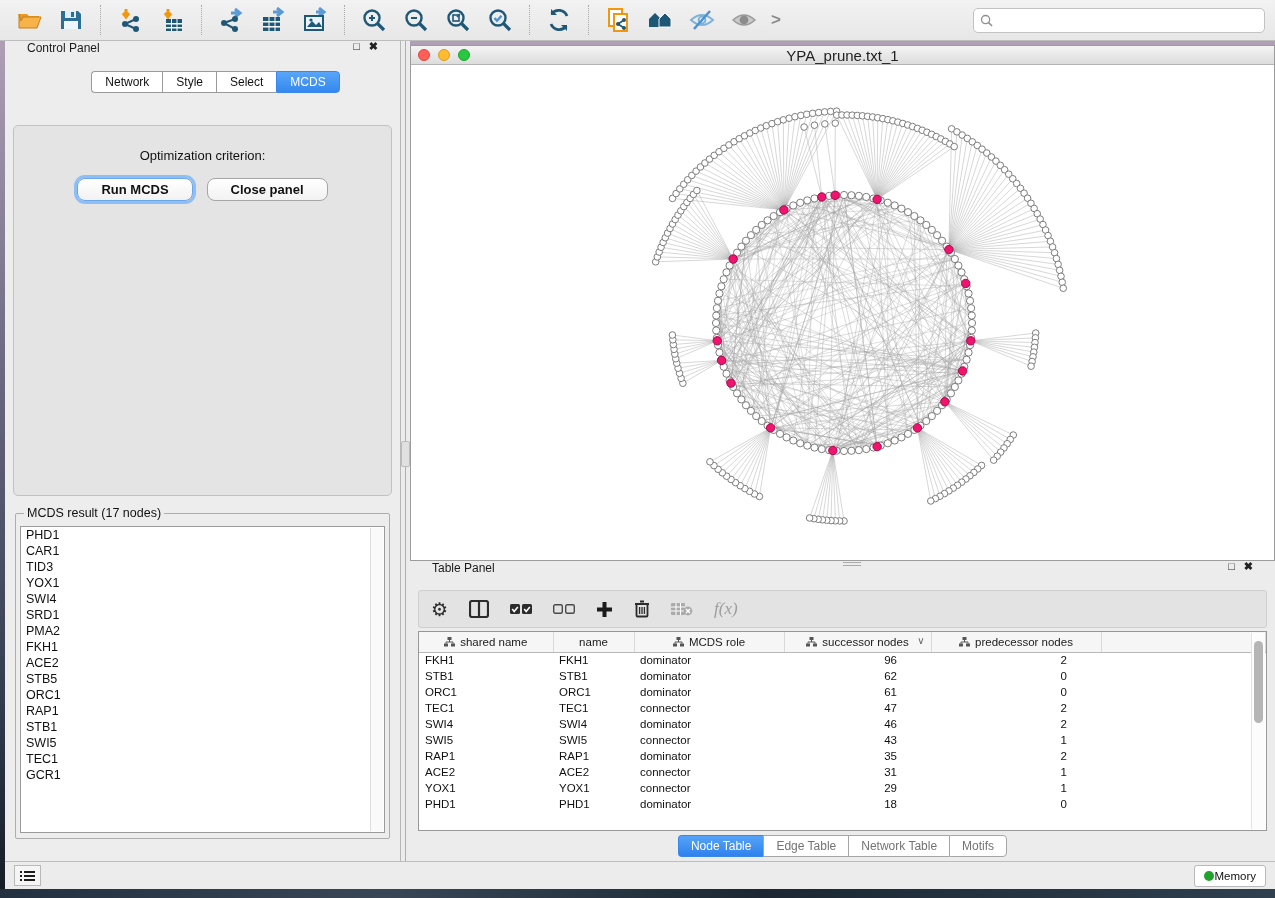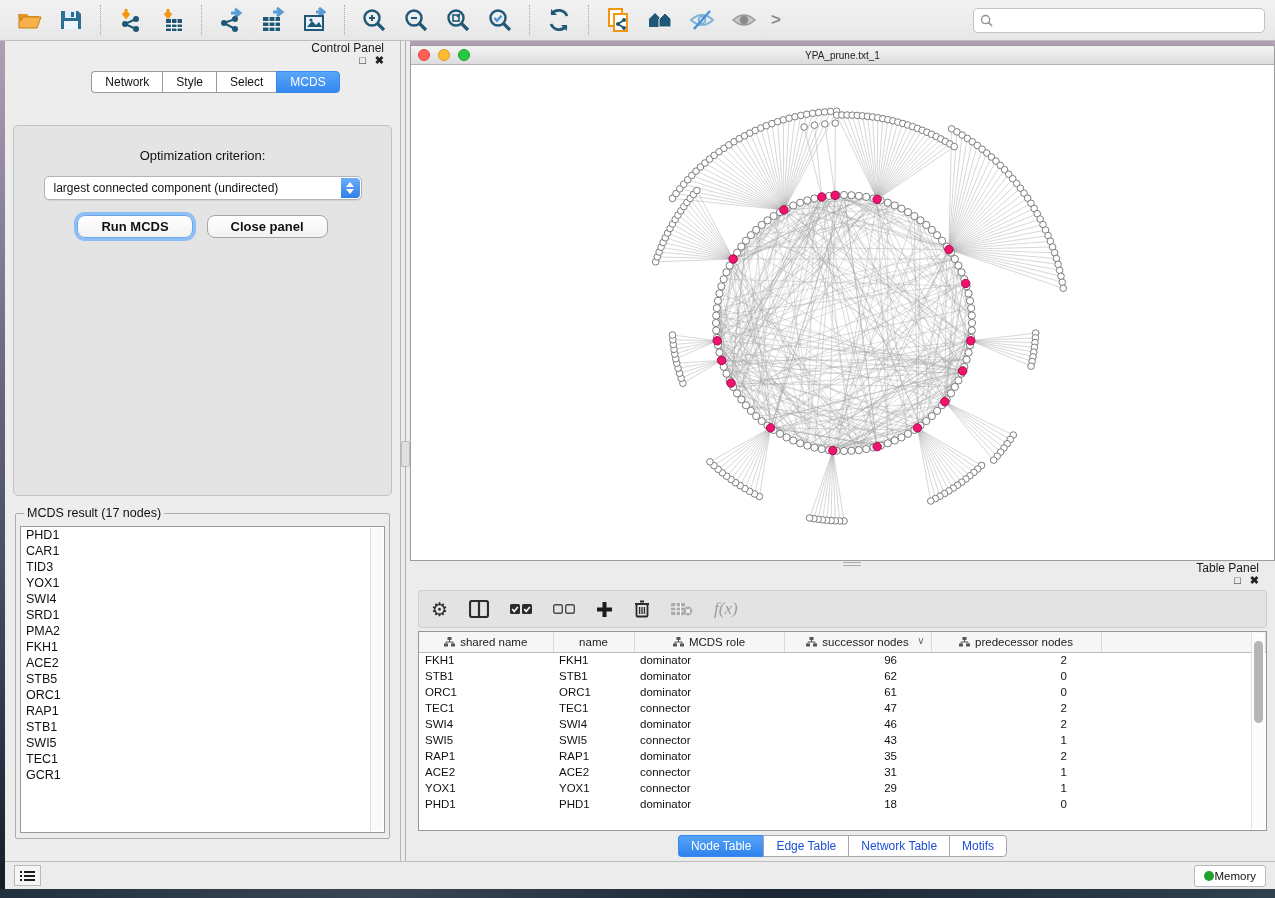--- a/index.html
+++ b/index.html
@@ -18,21 +18,21 @@
   .search { margin-left:auto; width:292px; height:25px; background:#fff; border:1px solid #c3c3c3;
     border-radius:5px; display:flex; align-items:center; padding:0 6px; gap:5px; }
   .search input { border:none; outline:none; flex:1; font-size:12px; background:transparent; }
 
   
   #left-strip { position:absolute; left:0; top:41px; width:5px; height:847px; }
 
   
   #control-panel { position:absolute; left:5px; top:41px; width:396px; height:820px;
     background:#ededed; border-right:1px solid #b6b6b6; }
-  .panel-header { height:26px; display:flex; align-items:flex-end; padding:0 16px; font-size:12px; color:#1a1a1a;flex-direction:column; }
+  .panel-header { height:26px; display:flex; align-items:flex-start; padding:0 22px; font-size:12px; color:#1a1a1a; }
   .panel-header .hicons { margin-left:auto; display:flex; gap:9px; font-size:11px; color:#222; }
   .hicon { cursor:default; line-height:1; }
   .hicon.close { font-weight:bold; }
 
   .tabbar { display:flex; justify-content:center; margin-top:4px; position:relative; z-index:2;padding-left:26px; }
   .tab { font-size:12px; padding:3px 13px; background:#fff; border:1px solid #9a9a9a; border-right:none;
     color:#111; cursor:default; }
   .tab:first-child { border-radius:4px 0 0 4px; }
   .tab:last-child { border-radius:0 4px 4px 0; border-right:1px solid #9a9a9a; }
   .tab.active { background:linear-gradient(#59a5f8,#3488ef); color:#fff; border-color:#3787ec; }
@@ -69,21 +69,21 @@
   
   #network-window { position:absolute; left:410px; top:45px; width:865px; height:516px;
     background:#fff; border:1px solid #9c9c9c; }
   .titlebar { height:19px; background:linear-gradient(#f4f4f4,#dcdcdc); border-bottom:1px solid #b3b3b3;
     display:flex; align-items:center; padding:0 7px; position:relative; }
   .lights { display:flex; gap:8px; }
   .light { width:12px; height:12px; border-radius:50%; }
   .light.red { background:#ff5f57; border:1px solid #e0443e; }
   .light.yellow { background:#febc2e; border:1px solid #d89b22; }
   .light.green { background:#28c840; border:1px solid #1da32f; }
-  .wtitle { position:absolute; left:0; right:0; text-align:center; font-size:10px; color:#222; }
+  .wtitle { position:absolute; left:0; right:0; text-align:center; font-size:15px; color:#222; }
   .net-canvas { position:absolute; left:0; top:19px; right:0; bottom:0; background:#fff; overflow:hidden; }
 
   
   #table-panel { position:absolute; left:410px; top:561px; width:865px; height:300px; background:#ececec; }
   #table-panel .topgrip { position:absolute; left:50%; top:1px; width:18px; height:4px;
     border-top:1px solid #aaa; border-bottom:1px solid #aaa; }
   .ttoolbar { margin:3px 8px 0; height:38px; background:#e3e3e3; border:1px solid #cfcfcf; border-radius:3px;
     display:flex; align-items:center; padding:0 12px; gap:21px; }
   .titem { display:flex; align-items:center; }
   .titem svg { display:block; }
@@ -95,21 +95,21 @@
   .node-table th { height:20px; background:#f6f6f6; border-bottom:1px solid #b8b8b8; border-right:1px solid #d9d9d9;
     font-size:11.5px; font-weight:normal; color:#1a1a1a; text-align:center; position:relative; white-space:nowrap; overflow:hidden; }
   .node-table th .colicon { vertical-align:-1px; margin-right:5px; }
   .node-table th .sortchev { position:absolute; right:6px; top:3px; color:#666; font-size:10px; }
   .node-table td { height:16px; font-size:11.5px; color:#111; padding:0 6px; white-space:nowrap; overflow:hidden; }
   .node-table td.num { text-align:right; padding-right:34px; }
   .vscroll { position:absolute; top:1px; bottom:1px; right:1px; width:14px; background:#fcfcfc; border-left:1px solid #e2e2e2; }
   .vthumb { position:absolute; left:2px; width:9px; top:8px; height:82px; background:#b5b5b5; border-radius:5px; }
 
   .table-tabs { position:absolute; left:0; right:0; bottom:4px; display:flex; justify-content:center; }
-  .ttab { font-size:12px; padding:3px 12px; background:#fff; border:1px solid #a6a6a6; border-right:none; color:#1d4ed8; }
+  .ttab { font-size:12px; padding:3px 12px; background:#fff; border:1px solid #a6a6a6; border-right:none; color:#737373; }
   .ttab:first-child { border-radius:4px 0 0 4px; }
   .ttab:last-child { border-radius:0 4px 4px 0; border-right:1px solid #a6a6a6; }
   .ttab.active { background:linear-gradient(#55a3f8,#2f82ee); color:#fff; border-color:#3787ec; }
 
   
   #status-bar { position:absolute; left:5px; right:0; top:861px; height:28px; background:#ececec;
     border-top:1px solid #bdbdbd; display:flex; align-items:center; padding:0 9px; }
   .listbtn { width:27px; height:21px; background:#f5f5f5; border:1px solid #b9b9b9; display:flex; align-items:center; justify-content:center; }
   .membtn { margin-left:auto; height:22px; background:#fff; border:1px solid #b9b9b9; border-radius:3px;
     display:flex; align-items:center; padding:0 9px; font-size:11.5px; color:#111; }
@@ -282,27 +282,20 @@
       </span>
     </div>
     <div class="tabbar">
       <span class="tab">Network</span>
       <span class="tab">Style</span>
       <span class="tab">Select</span>
       <span class="tab active">MCDS</span>
     </div>
     <div class="panel-box">
       <div class="opt-label">Optimization criterion:</div>
-      <div class="dropdown">
-        <span>largest connected component (undirected)</span>
-        <span class="stepper">
-            <span class="chev-up"></span>
-            <span class="chev-dn"></span>
-          </span>
-      </div>
       <div class="btn-row">
         <button class="pbtn focused">Run MCDS</button>
         <button class="pbtn">Close panel</button>
       </div>
     </div>
     <fieldset class="result">
       <legend>MCDS result (17 nodes)</legend>
       <div class="result-inner">
         <div id="mcds-list">
             <div class="mcds-item">PHD1</div>

